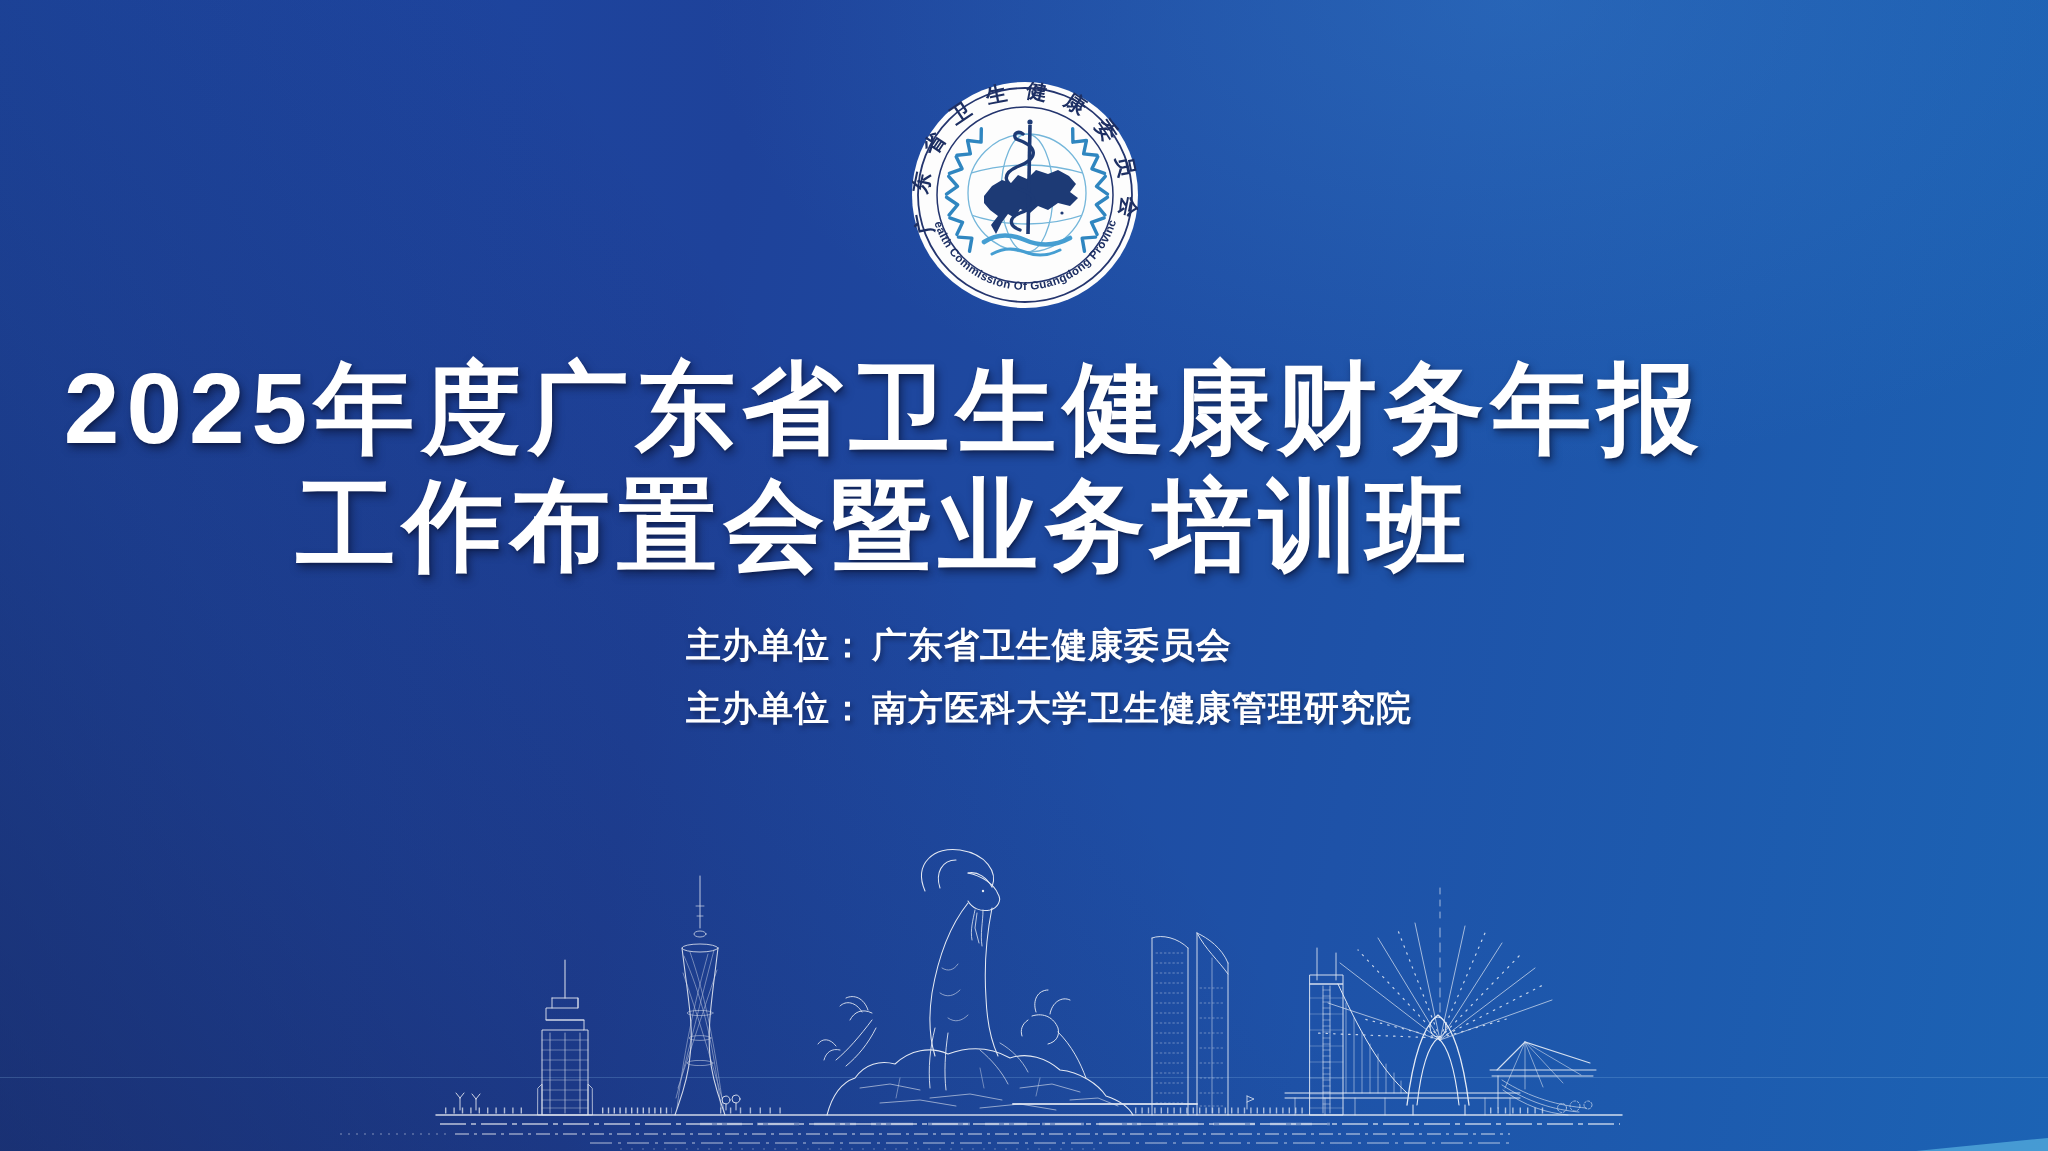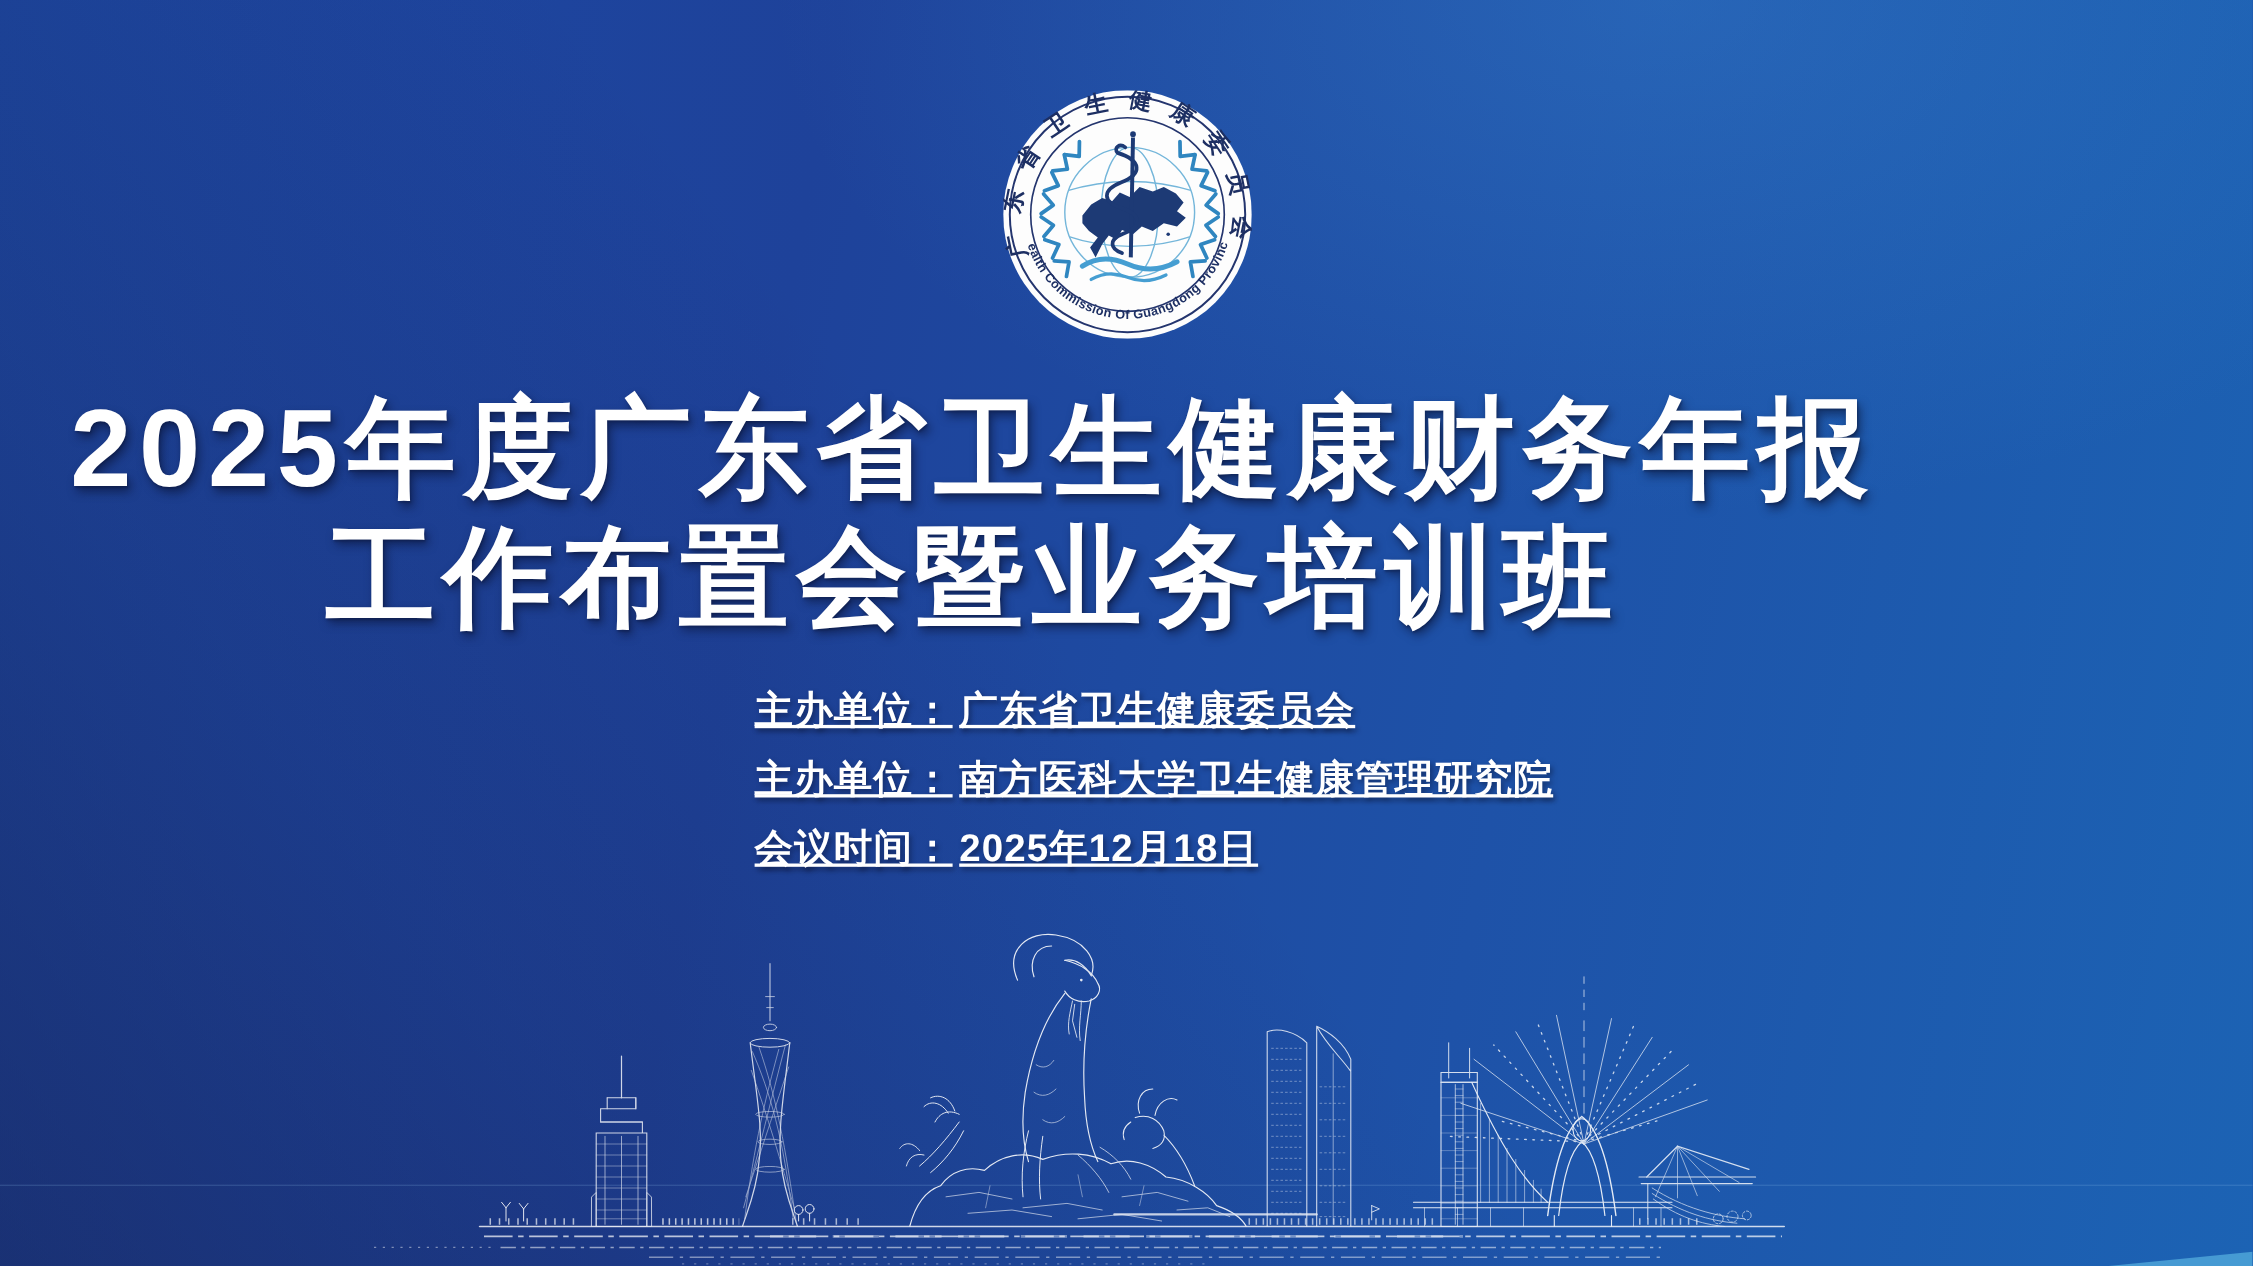--- a/index.html
+++ b/index.html
@@ -25,21 +25,21 @@
     clip-path:polygon(0 100%,100% 18%,100% 100%);
   }
   .logo{position:absolute;left:912px;top:82px;width:226px;height:226px;}
   .title-block{position:absolute;left:0;top:350px;width:1769px;text-align:center;color:#fff;}
   .title-line{
     font-size:100px;font-weight:900;line-height:117px;letter-spacing:7px;
     text-shadow:3px 5px 9px rgba(9,17,48,.55), 1px 2px 2px rgba(9,17,48,.35);
     white-space:nowrap;
   }
   .info-block{
-    position:absolute;left:686px;top:622px;color:#fff;text-decoration:underline;
+    position:absolute;left:686px;top:622px;color:#fff;
   }
   .info-row{
     display:flex;align-items:baseline;height:63px;
     font-size:35px;font-weight:bold;letter-spacing:1px;
     text-shadow:2px 3px 5px rgba(9,17,48,.5);white-space:nowrap;
   }
   .info-label{margin-right:6px;}
   .skyline{position:absolute;left:280px;top:788px;width:1360px;height:363px;}
   .skyline *{vector-effect:non-scaling-stroke;}
 </style>
@@ -117,24 +117,20 @@
 
 <div class="info-block">
   <div class="info-row">
     <span class="info-label">主办单位：</span>
     <span class="info-value">广东省卫生健康委员会</span>
   </div>
   <div class="info-row">
     <span class="info-label">主办单位：</span>
     <span class="info-value">南方医科大学卫生健康管理研究院</span>
   </div>
-  <div class="info-row">
-    <span class="info-label">会议时间：</span>
-    <span class="info-value">2025年12月18日</span>
-  </div>
 </div>
 
 <svg class="skyline" viewBox="0 0 1360 363" fill="none" stroke="#ffffff" stroke-width="1.1" stroke-linecap="round" opacity="0.88">
 
   <g opacity=".9">
     <line x1="285" y1="172" x2="285" y2="210"></line>
     <path d="M272,210 H298 V220 H266 V232 H304 V242 H262 V327 H308 V242 H304" stroke-width="1"></path>
     <path d="M272,210 V220 M298,210 V220 M266,232 H304" stroke-width="1"></path>
     <path d="M270,245 V325 M285,245 V325 M300,245 V325" stroke-width=".8" opacity=".8"></path>
     <path d="M262,252 H308 M262,262 H308 M262,272 H308 M262,282 H308 M262,292 H308 M262,302 H308 M262,312 H308 M262,320 H308" stroke-width=".6" opacity=".7"></path>

